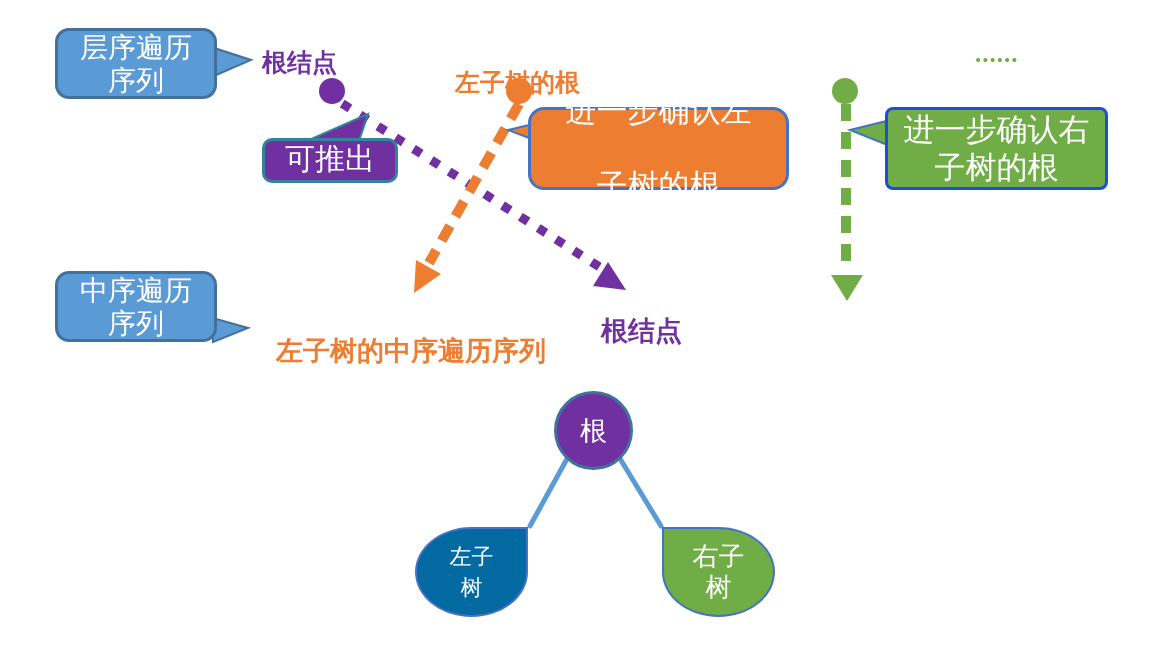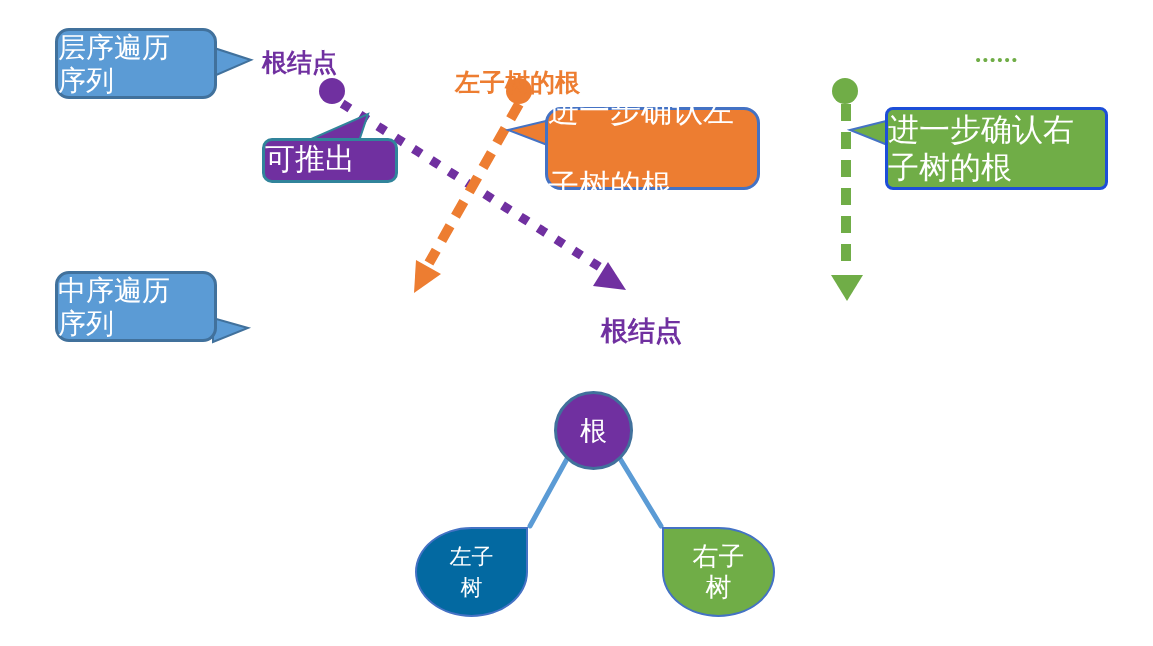--- a/index.html
+++ b/index.html
@@ -9,21 +9,21 @@
   }
   .layer { position:absolute; left:0; top:0; }
   .lbl { position:absolute; font-weight:bold; white-space:nowrap; }
   .lbl.purple { color:#7030A0; }
   .lbl.orange { color:#ED7D31;margin-top:20px; }
   .lbl.green  { color:#70AD47; }
   .top-lbl { font-size:25px; }
   .bot-lbl { font-size:27px; }
   .bubble {
     position:absolute; box-sizing:border-box; color:#ffffff; text-align:center;
-    display:flex; flex-direction:column; align-items:flex-start; justify-content:center;
+    display:flex; flex-direction:column; align-items:center; justify-content:center;
   }
   .bubble span { display:block; }
   .bubble.blue   { background:#5B9BD5; border:3px solid #41719C; border-radius:14px;
                    font-size:28px; line-height:33px; }
   .bubble.deduce { background:#7030A0; border:3px solid #31849B; border-radius:10px;
                    font-size:30px; line-height:36px; }
   .bubble.orange { background:#ED7D31; border:3px solid #4472C4; border-radius:16px;
                    font-size:31px; line-height:38px; }
   .bubble.green  { background:#70AD47; border:3px solid #1d4ed8; border-radius:8px;
                    font-size:31px; line-height:38px; }
@@ -81,34 +81,35 @@
 
   <div class="bubble blue" style="left:55px; top:271px; width:162px; height:71px;">
     <span>中序遍历</span>
     <span>序列</span>
   </div>
 
   <div class="bubble deduce" style="left:262px; top:138px; width:136px; height:45px;font-family:Liberation Mono, monospace;">
     <span>可推出</span>
   </div>
 
-  <div class="bubble orange" style="left:545px; top:107px; width:215px; height:83px;gap:37px;">
+  <div class="bubble orange" style="left:528px; top:107px; width:261px; height:83px;gap:37px;">
     <span>进一步确认左</span>
     <span>子树的根</span>
   </div>
 
   <div class="bubble green" style="left:885px; top:107px; width:223px; height:83px;">
     <span>进一步确认右</span>
     <span>子树的根</span>
   </div>
 
   <div class="lbl purple top-lbl" style="left:262px; top:46px;">根结点</div>
   <div class="lbl orange top-lbl" style="left:455px; top:46px;">左子树的根</div>
   <div class="lbl green top-lbl" style="left:975px; top:40px; letter-spacing:1px;">......</div>
 
+  <div class="lbl orange bot-lbl" style="left:276px; top:313px;">左子树的中序遍历序列</div>
   <div class="lbl purple bot-lbl" style="left:601px; top:313px;">根结点</div>
 
   <div class="tree-node tree-root">
     <span>根</span>
   </div>
   <div class="tree-node tree-left">
     <span>左子</span>
     <span>树</span>
   </div>
   <div class="tree-node tree-right">

